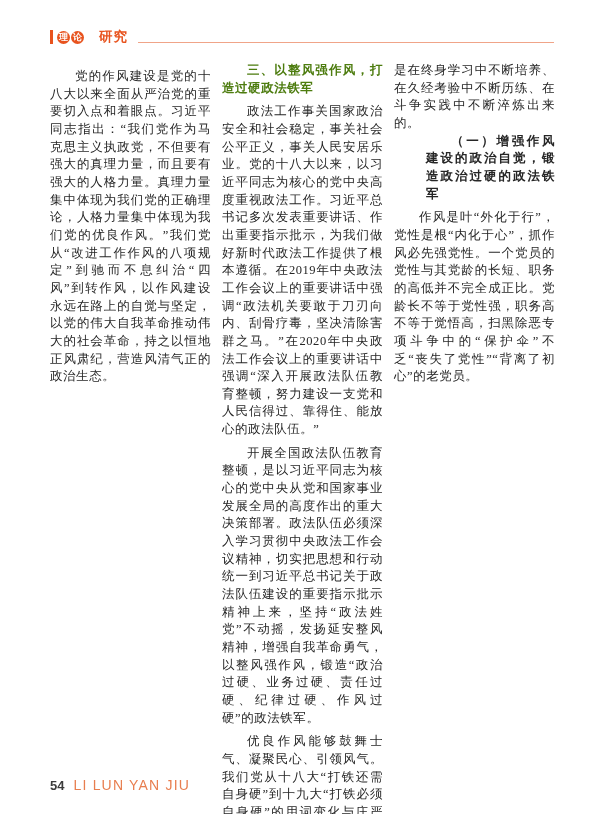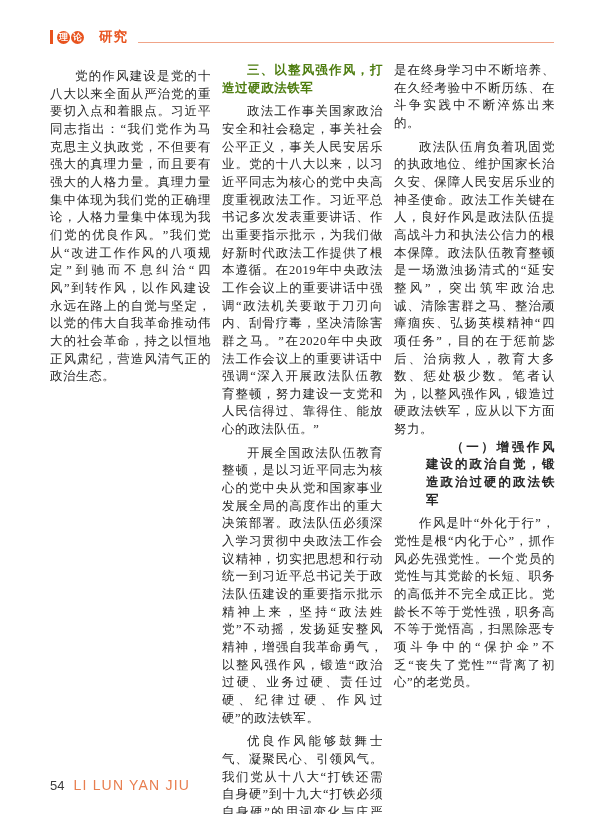--- a/index.html
+++ b/index.html
@@ -49,21 +49,21 @@
     color:#4d7c0f; font-weight:bold; text-indent:2em;
   }
   p.subheading { font-weight:bold; text-indent:2em;margin-left:32px; }
   
   .footer {
     position:absolute; top:777px; left:50px;
     display:flex; align-items:baseline; gap:9px;
   }
   .page-num {
     font-family:"Liberation Sans","DejaVu Sans",sans-serif;
-    font-weight:normal; font-size:13px; color:#3c3c3c;
+    font-weight:bold; font-size:13px; color:#3c3c3c;
   }
   .journal-name {
     font-family:"Liberation Sans","DejaVu Sans",sans-serif;
     color:#e87e4f; font-size:14px; letter-spacing:1.2px;
   }
 </style>
 </head>
 <body>
 
 <div class="page">
@@ -83,21 +83,20 @@
         <p class="body">党的作风建设是党的十八大以来全面从严治党的重要切入点和着眼点。习近平同志指出：“我们党作为马克思主义执政党，不但要有强大的真理力量，而且要有强大的人格力量。真理力量集中体现为我们党的正确理论，人格力量集中体现为我们党的优良作风。”我们党从“改进工作作风的八项规定”到驰而不息纠治“四风”到转作风，以作风建设永远在路上的自觉与坚定，以党的伟大自我革命推动伟大的社会革命，持之以恒地正风肃纪，营造风清气正的政治生态。</p>
       </div>
     <div class="column">
         <p class="heading-red">三、以整风强作风，打造过硬政法铁军</p>
         <p class="body">政法工作事关国家政治安全和社会稳定，事关社会公平正义，事关人民安居乐业。党的十八大以来，以习近平同志为核心的党中央高度重视政法工作。习近平总书记多次发表重要讲话、作出重要指示批示，为我们做好新时代政法工作提供了根本遵循。在2019年中央政法工作会议上的重要讲话中强调“政法机关要敢于刀刃向内、刮骨疗毒，坚决清除害群之马。”在2020年中央政法工作会议上的重要讲话中强调“深入开展政法队伍教育整顿，努力建设一支党和人民信得过、靠得住、能放心的政法队伍。”</p>
         <p class="body">开展全国政法队伍教育整顿，是以习近平同志为核心的党中央从党和国家事业发展全局的高度作出的重大决策部署。政法队伍必须深入学习贯彻中央政法工作会议精神，切实把思想和行动统一到习近平总书记关于政法队伍建设的重要指示批示精神上来，坚持“政法姓党”不动摇，发扬延安整风精神，增强自我革命勇气，以整风强作风，锻造“政治过硬、业务过硬、责任过硬、纪律过硬、作风过硬”的政法铁军。</p>
         <p class="body">优良作风能够鼓舞士气、凝聚民心、引领风气。我们党从十八大“打铁还需自身硬”到十九大“打铁必须自身硬”的用词变化与庄严承诺，宣示了党中央自我革命的强大勇气和充分自信。过硬作风不是与生俱来，而</p>
       </div>
     <div class="column">
         <p class="body-cont">是在终身学习中不断培养、在久经考验中不断历练、在斗争实践中不断淬炼出来的。</p>
-        <p class="body">政法队伍肩负着巩固党的执政地位、维护国家长治久安、保障人民安居乐业的神圣使命。政法工作关键在人，良好作风是政法队伍提高战斗力和执法公信力的根本保障。政法队伍教育整顿是一场激浊扬清式的“延安整风”，突出筑牢政治忠诚、清除害群之马、整治顽瘴痼疾、弘扬英模精神“四项任务”，目的在于惩前毖后、治病救人，教育大多数、惩处极少数。笔者认为，以整风强作风，锻造过硬政法铁军，应从以下方面努力。</p>
         <p class="subheading">（一）增强作风建设的政治自觉，锻造政治过硬的政法铁军</p>
         <p class="body">作风是叶“外化于行”，党性是根“内化于心”，抓作风必先强党性。一个党员的党性与其党龄的长短、职务的高低并不完全成正比。党龄长不等于党性强，职务高不等于觉悟高，扫黑除恶专项斗争中的“保护伞”不乏“丧失了党性”“背离了初心”的老党员。</p>
       </div>
   </div>
 
   <div class="footer">
     <span class="page-num">54</span>
     <span class="journal-name">LI LUN YAN JIU</span>
   </div>
 

